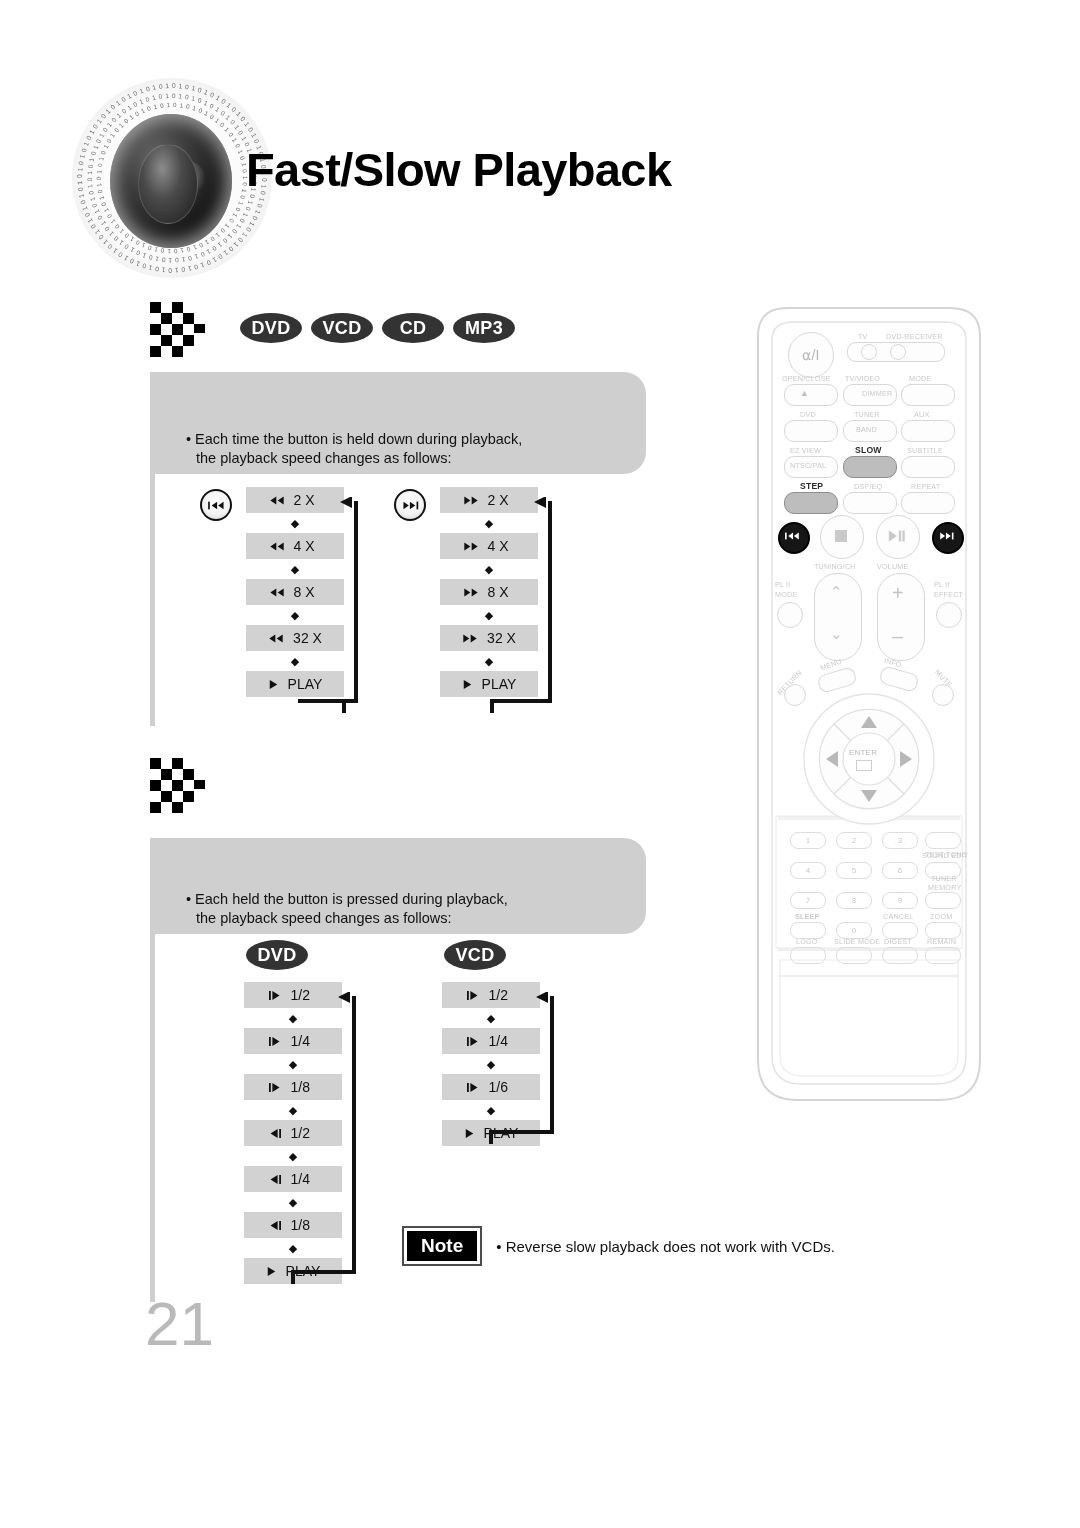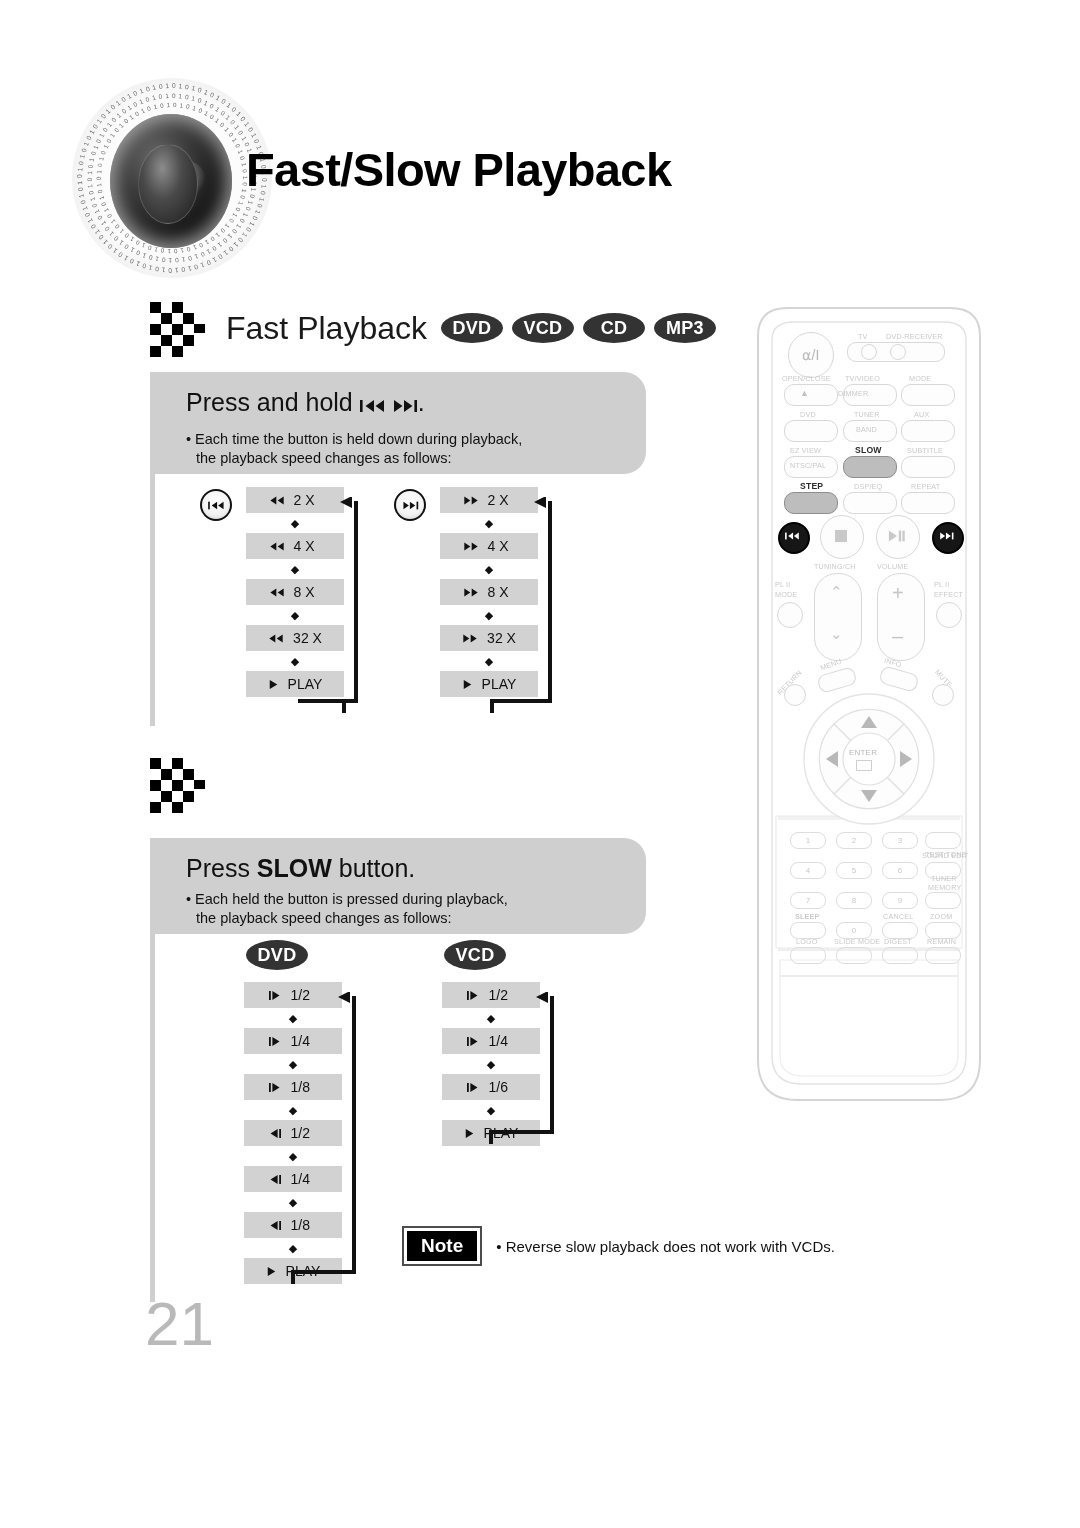--- a/index.html
+++ b/index.html
@@ -515,44 +515,29 @@
     <i style="left:11px; top:11px; width:11px; height:11px;"></i>
     <i style="left:33px; top:11px; width:11px; height:11px;"></i>
     <i style="left:0px;  top:22px; width:11px; height:11px;"></i>
     <i style="left:22px; top:22px; width:11px; height:11px;"></i>
     <i style="left:44px; top:22px; width:11px; height:9px;"></i>
     <i style="left:11px; top:33px; width:11px; height:11px;"></i>
     <i style="left:33px; top:33px; width:11px; height:11px;"></i>
     <i style="left:0px;  top:44px; width:11px; height:11px;"></i>
     <i style="left:22px; top:44px; width:11px; height:11px;"></i>
   </div>
-  <div class="section-title">Fast Playback</div>
   <div class="badges">
     <div class="badge">DVD</div>
     <div class="badge">VCD</div>
     <div class="badge">CD</div>
     <div class="badge">MP3</div>
   </div>
 </div>
 
 <div class="panel" style="left:150px; top:372px; width:496px; height:102px;">
-  <div class="panel-title">
-    <span>Press and hold</span>
-    <span style="letter-spacing:-1px;">
-      <svg width="26" height="14" viewBox="0 0 26 14" style="vertical-align:-2px;">
-        <rect x="0" y="1" width="2.6" height="12" fill="#111"></rect>
-        <polygon points="14,1 14,13 5.5,7" fill="#111"></polygon>
-        <polygon points="24,1 24,13 15.5,7" fill="#111"></polygon>
-      </svg>
-      <svg width="26" height="14" viewBox="0 0 26 14" style="vertical-align:-2px;">
-        <polygon points="2,1 2,13 10.5,7" fill="#111"></polygon>
-        <polygon points="12,1 12,13 20.5,7" fill="#111"></polygon>
-        <rect x="22.4" y="1" width="2.6" height="12" fill="#111"></rect>
-      </svg></span><span>.</span>
-  </div>
   <div class="panel-bullet" style="top:58px;">
     <div>• Each time the button is held down during playback,</div>
     <div style="padding-left:10px;">the playback speed changes as follows:</div>
   </div>
 </div>
 <div class="vrule" style="left:150px; top:474px; height:252px;"></div>
 
 <div class="flow" style="left:200px; top:487px; width:165px;">
   <div class="roundbtn" style="left:0px; top:2px;">
     <svg width="17" height="9" viewBox="0 0 26 14">
@@ -693,25 +678,20 @@
     <i style="left:22px; top:22px; width:11px; height:11px;"></i>
     <i style="left:44px; top:22px; width:11px; height:9px;"></i>
     <i style="left:11px; top:33px; width:11px; height:11px;"></i>
     <i style="left:33px; top:33px; width:11px; height:11px;"></i>
     <i style="left:0px;  top:44px; width:11px; height:11px;"></i>
     <i style="left:22px; top:44px; width:11px; height:11px;"></i>
   </div>
 </div>
 
 <div class="panel" style="left:150px; top:838px; width:496px; height:96px;">
-  <div class="panel-title">
-    <span>Press</span>
-    <b>SLOW</b>
-    <span>button.</span>
-  </div>
   <div class="panel-bullet" style="top:52px;">
     <div>• Each held the button is pressed during playback,</div>
     <div style="padding-left:10px;">the playback speed changes as follows:</div>
   </div>
 </div>
 <div class="vrule" style="left:150px; top:934px; height:368px;"></div>
 
 <div class="flow" style="left:244px; top:940px;">
   <div class="badge" style="margin-bottom:12px; margin-left:2px;">DVD</div>
   <div class="step">
@@ -862,21 +842,21 @@
   <div class="rkey" style="left:103px; top:42px; width:96px; height:18px; border-radius:9px;"></div>
   <div class="rkey round" style="left:117px; top:44px; width:14px; height:14px;"></div>
   <div class="rkey round" style="left:146px; top:44px; width:14px; height:14px;"></div>
 
   
   <div class="rlabel" style="left:38px; top:74px;">OPEN/CLOSE</div>
   <div class="rkey" style="left:40px; top:84px; width:52px; height:20px;"></div>
   <div class="rlabel" style="left:56px; top:88px; font-size:9px; color:#c0c0c0;">▲</div>
   <div class="rlabel" style="left:101px; top:74px;">TV/VIDEO</div>
   <div class="rkey" style="left:99px; top:84px; width:52px; height:20px;"></div>
-  <div class="rlabel" style="left:94px; top:89px;">DIMMER</div>
+  <div class="rlabel" style="left:118px; top:89px;">DIMMER</div>
   <div class="rlabel" style="left:165px; top:74px;">MODE</div>
   <div class="rkey" style="left:157px; top:84px; width:52px; height:20px;"></div>
 
   
   <div class="rlabel" style="left:56px; top:110px;">DVD</div>
   <div class="rkey" style="left:40px; top:120px; width:52px; height:20px;"></div>
   <div class="rlabel" style="left:110px; top:110px;">TUNER</div>
   <div class="rkey" style="left:99px; top:120px; width:52px; height:20px;"></div>
   <div class="rlabel" style="left:112px; top:125px;">BAND</div>
   <div class="rlabel" style="left:170px; top:110px;">AUX</div>

